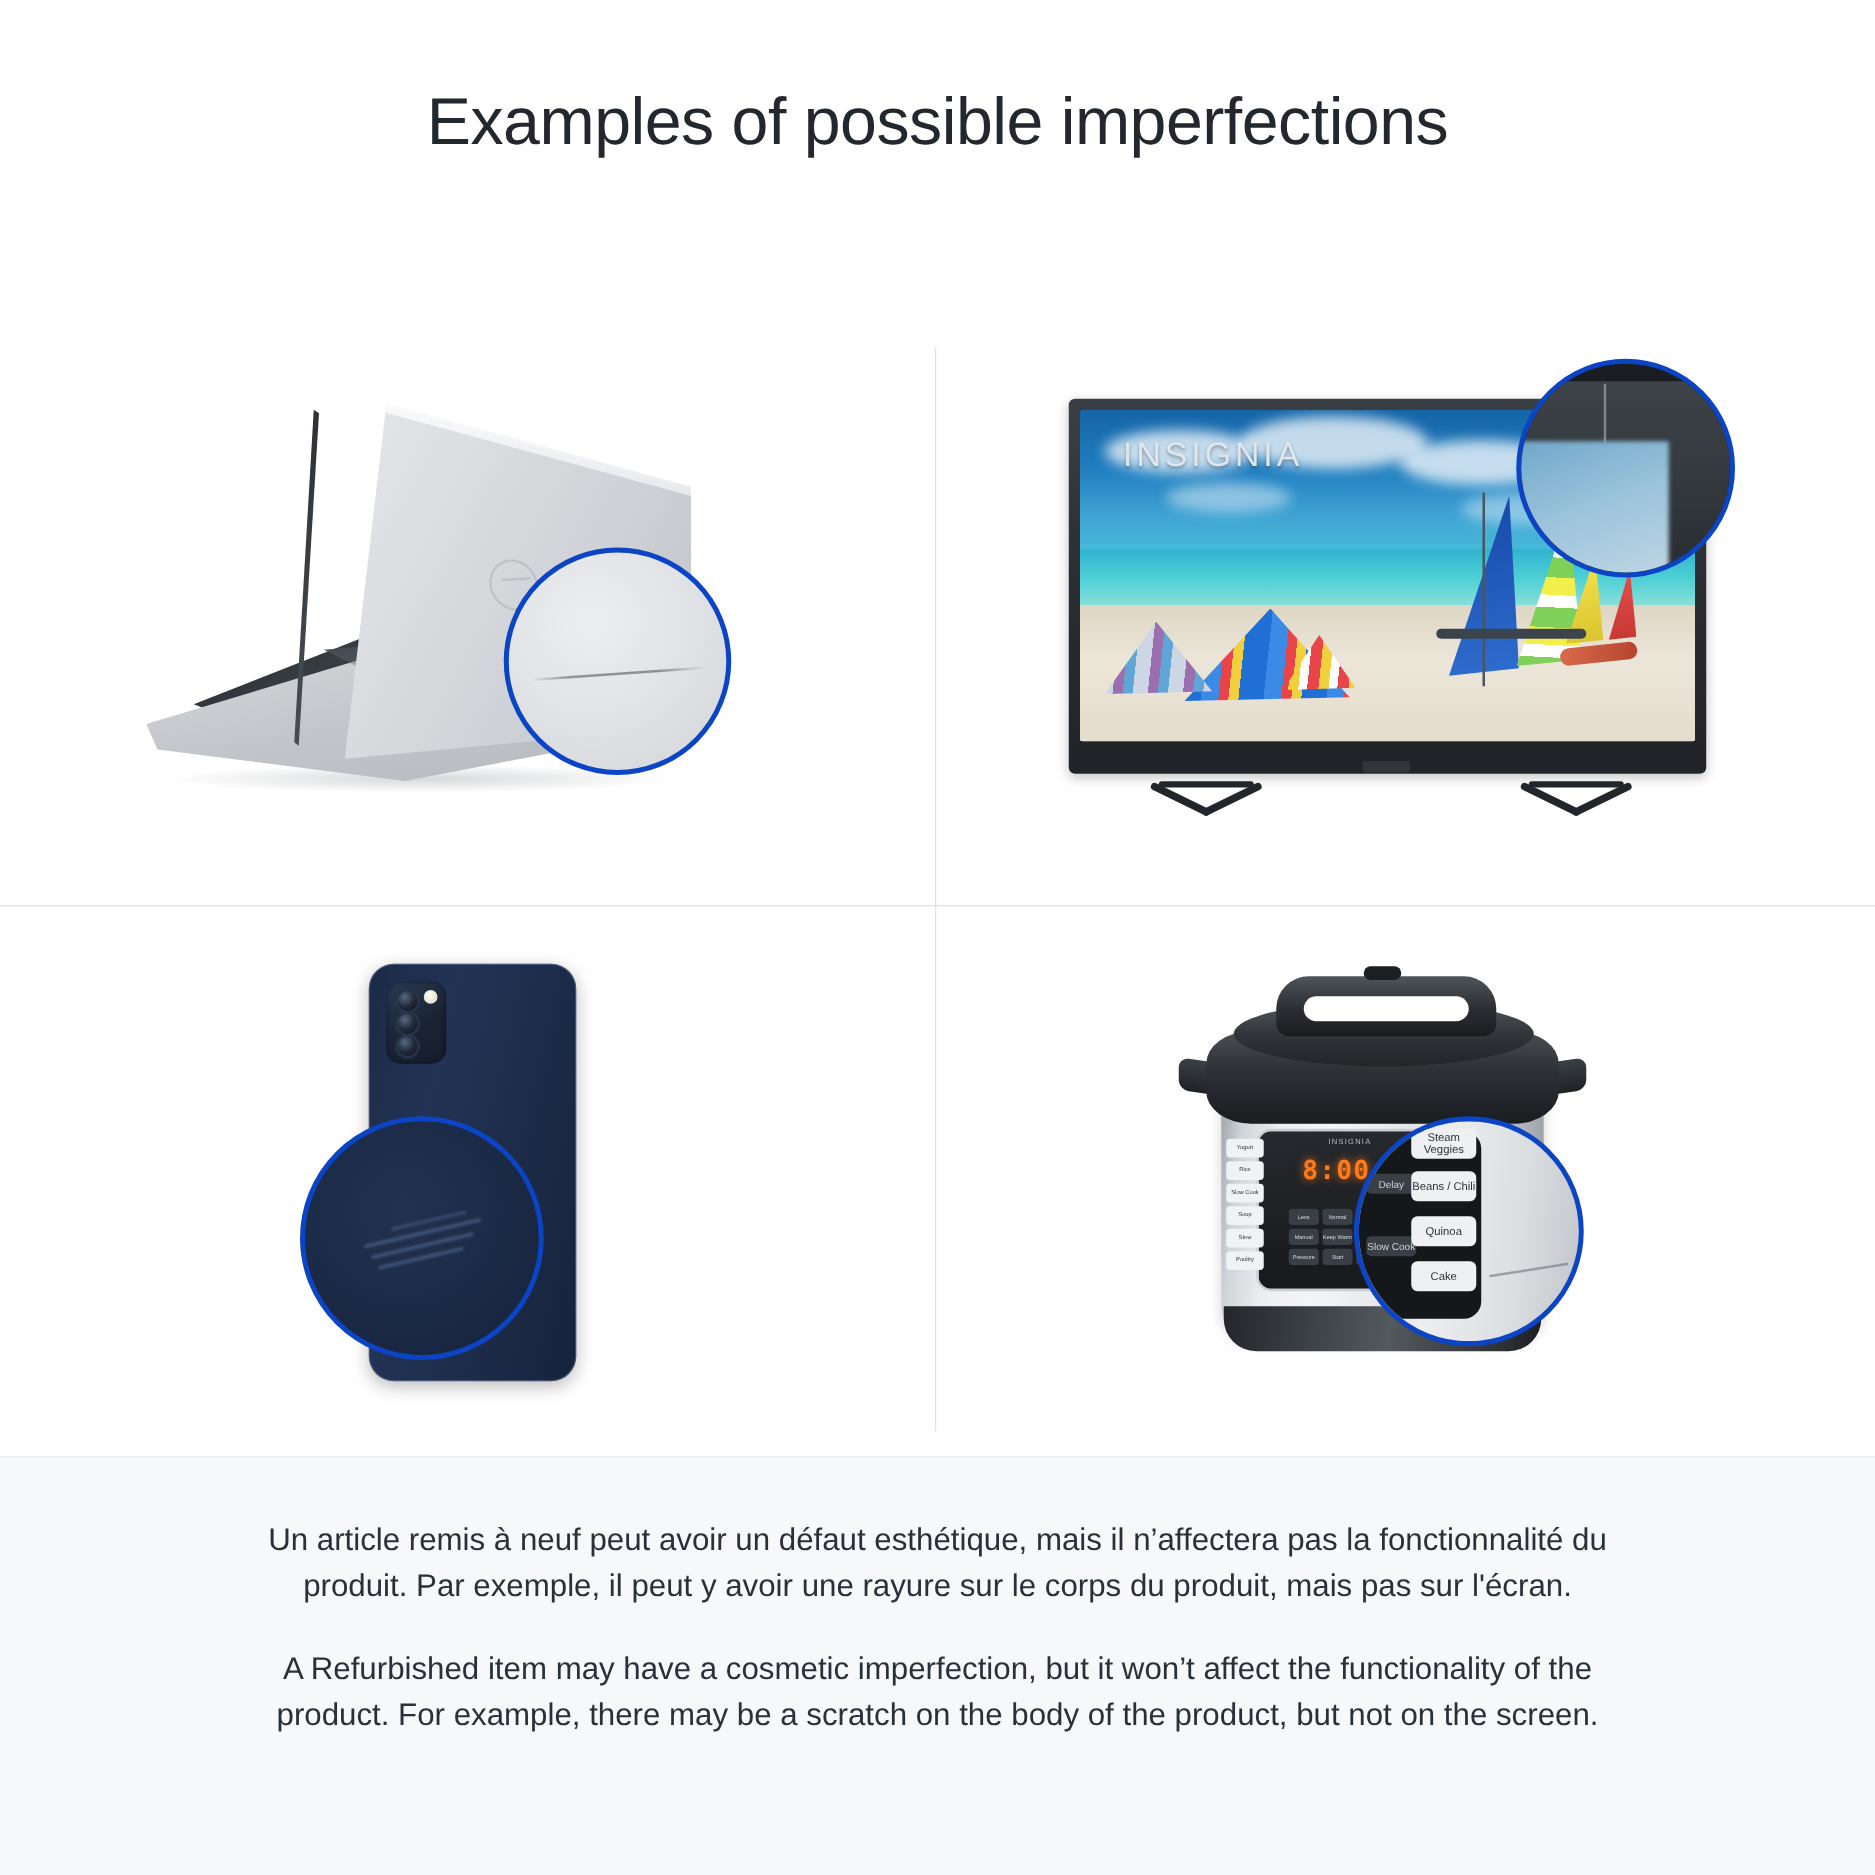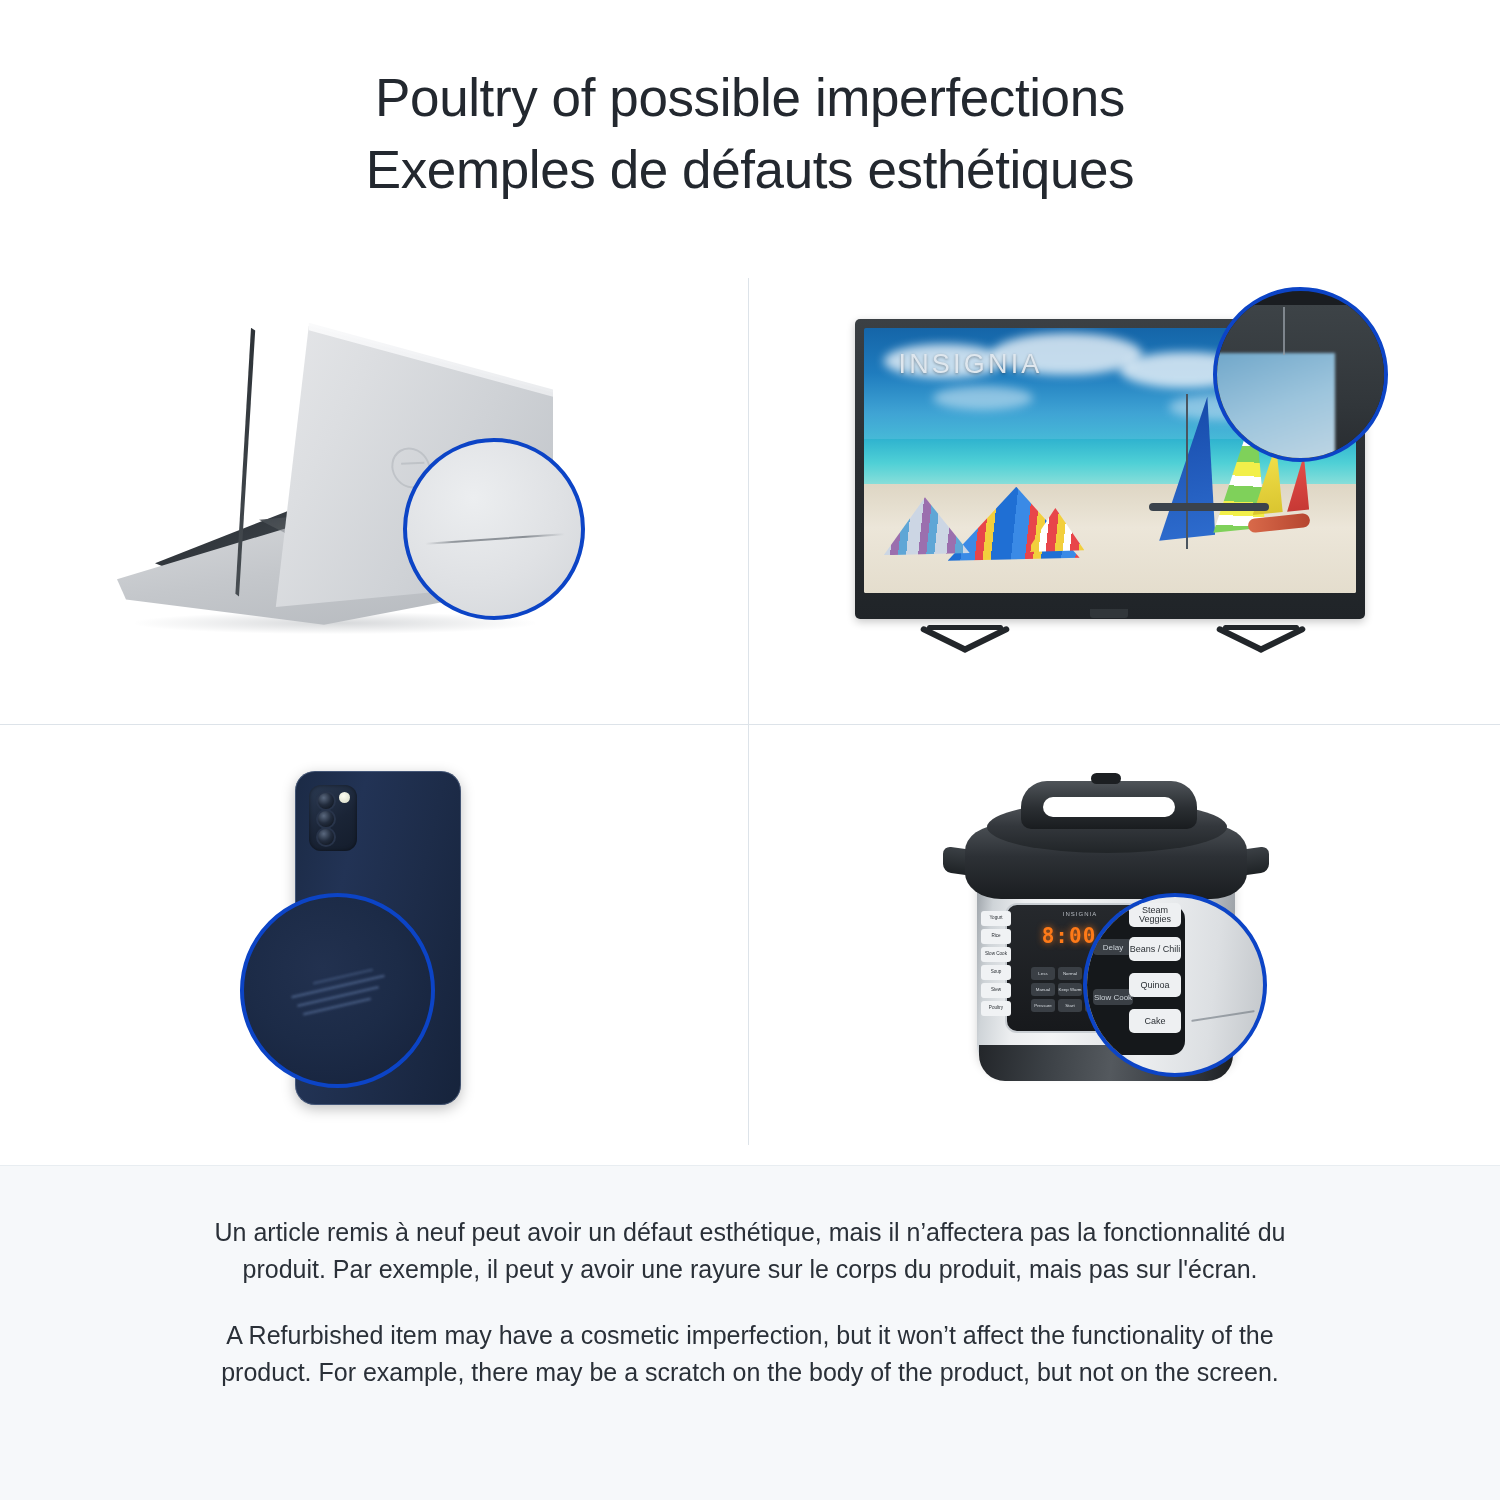--- a/index.html
+++ b/index.html
@@ -562,22 +562,21 @@
     text-align: center;
     font-weight: 400;
   }
 </style>
 </head>
 <body>
 
 <div class="page">
 
   <div class="header">
-    <div class="title-line">Poultry of possible imperfections</div>
-    <div class="title-line">Exemples de défauts esthétiques</div>
+    <div class="title-line">Examples of possible imperfections</div>
   </div>
 
   <div class="grid">
 
     <div class="panel">
       <div class="laptop-stage">
         <div class="lp-shadow"></div>
         <div class="lp-screen"></div>
         <div class="lp-base"></div>
         <div class="lp-keys">

